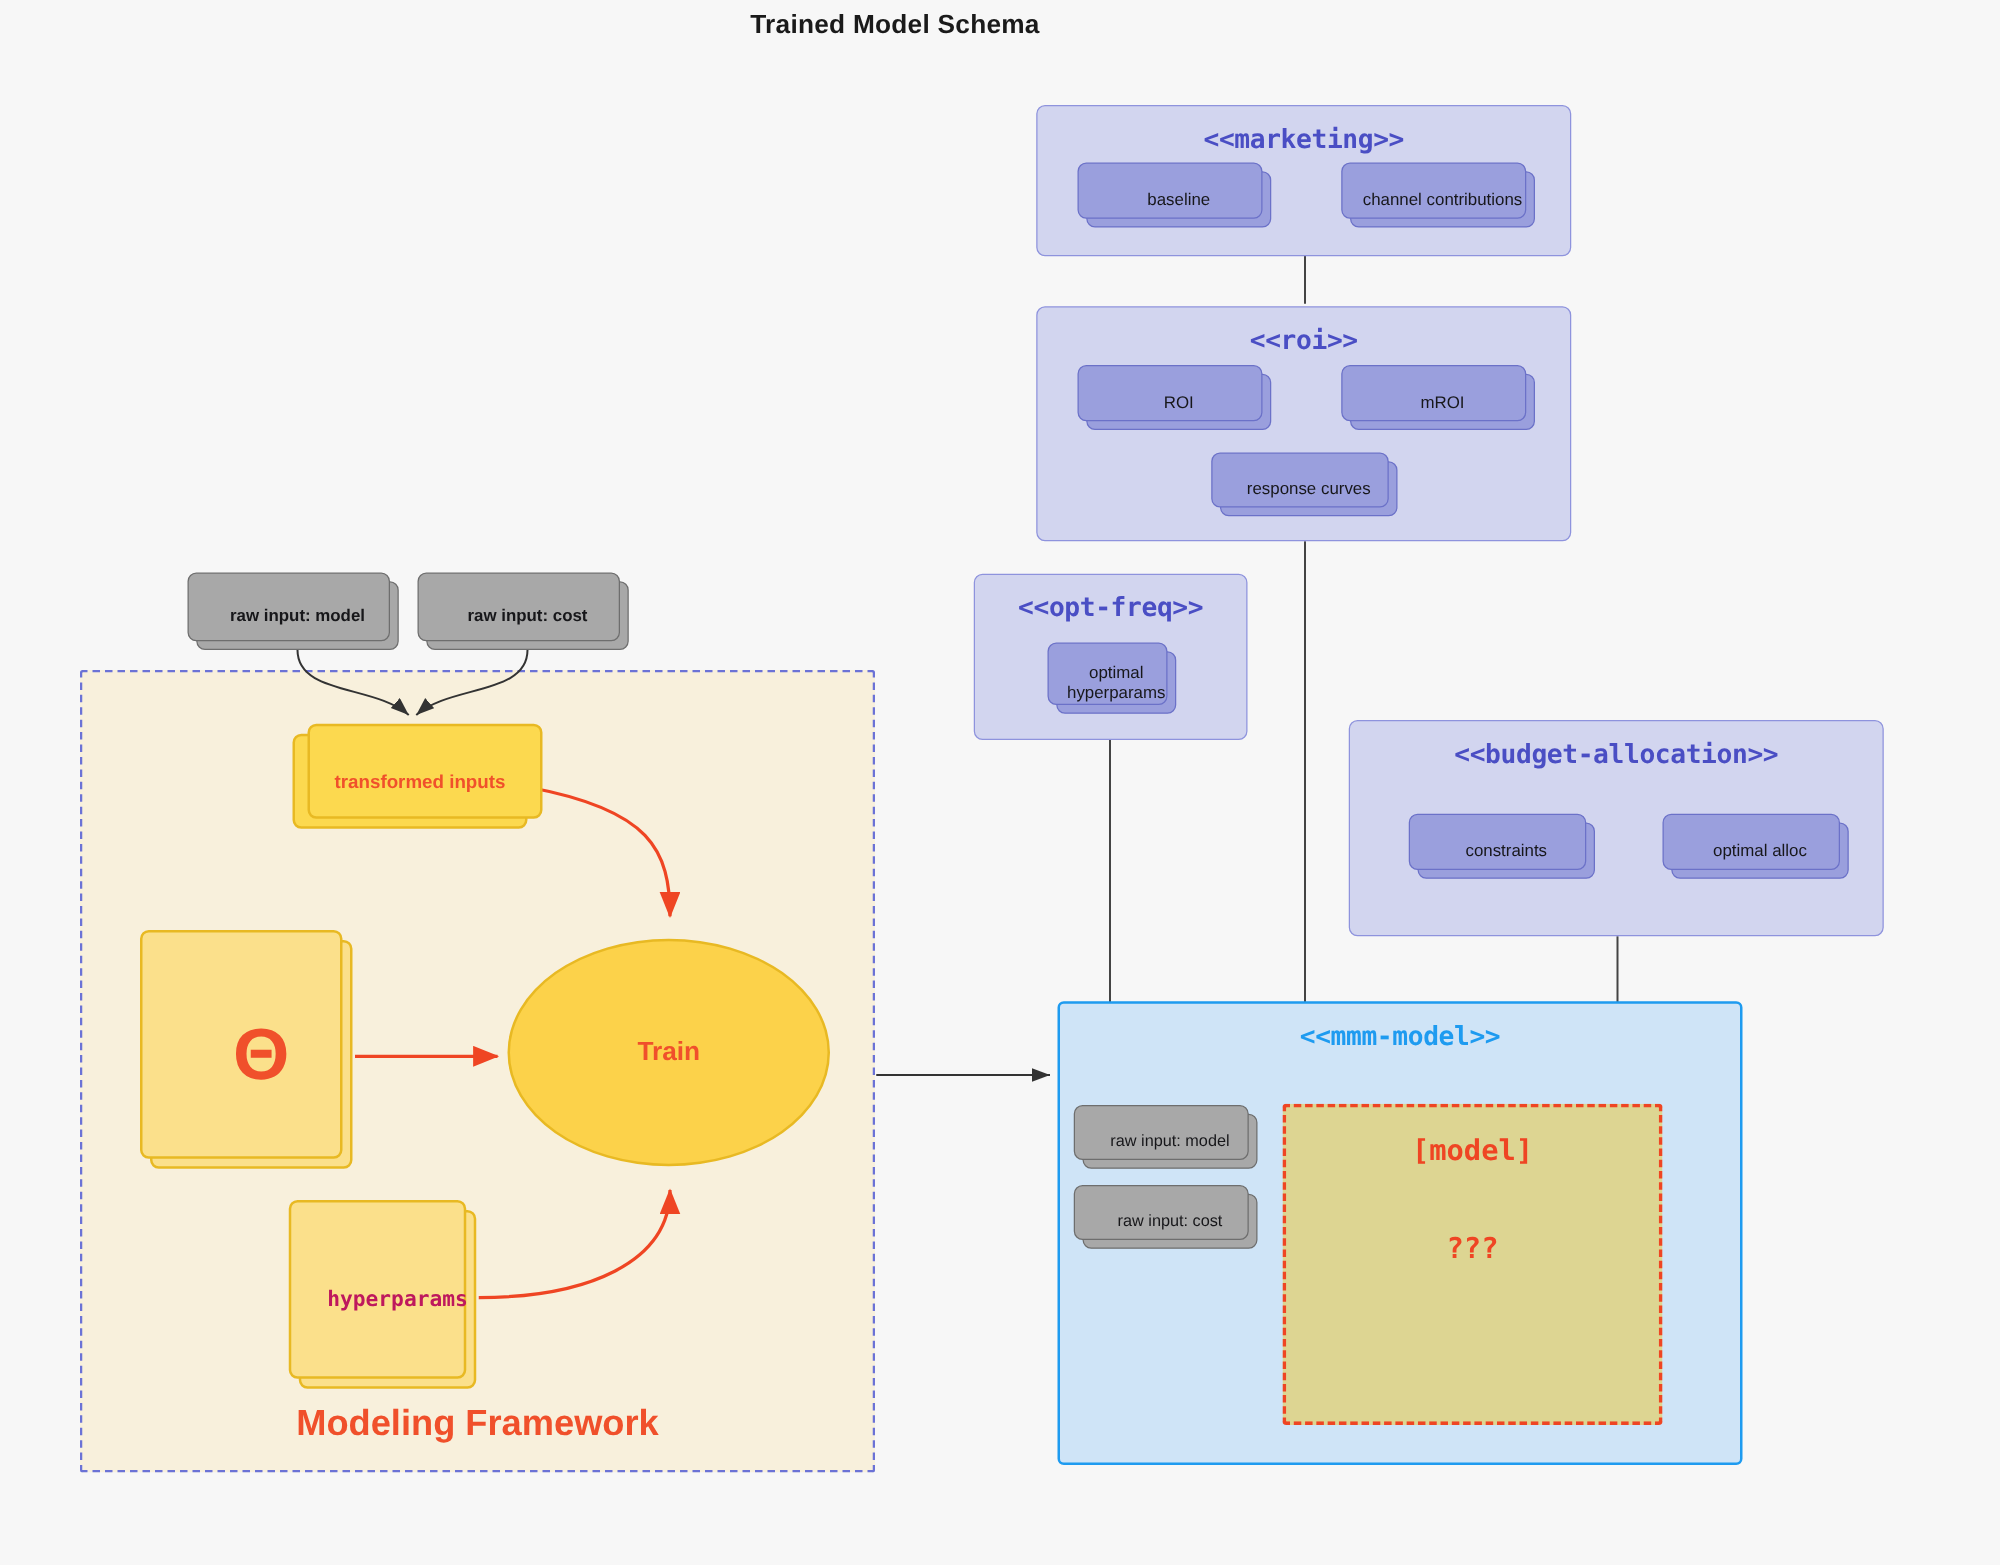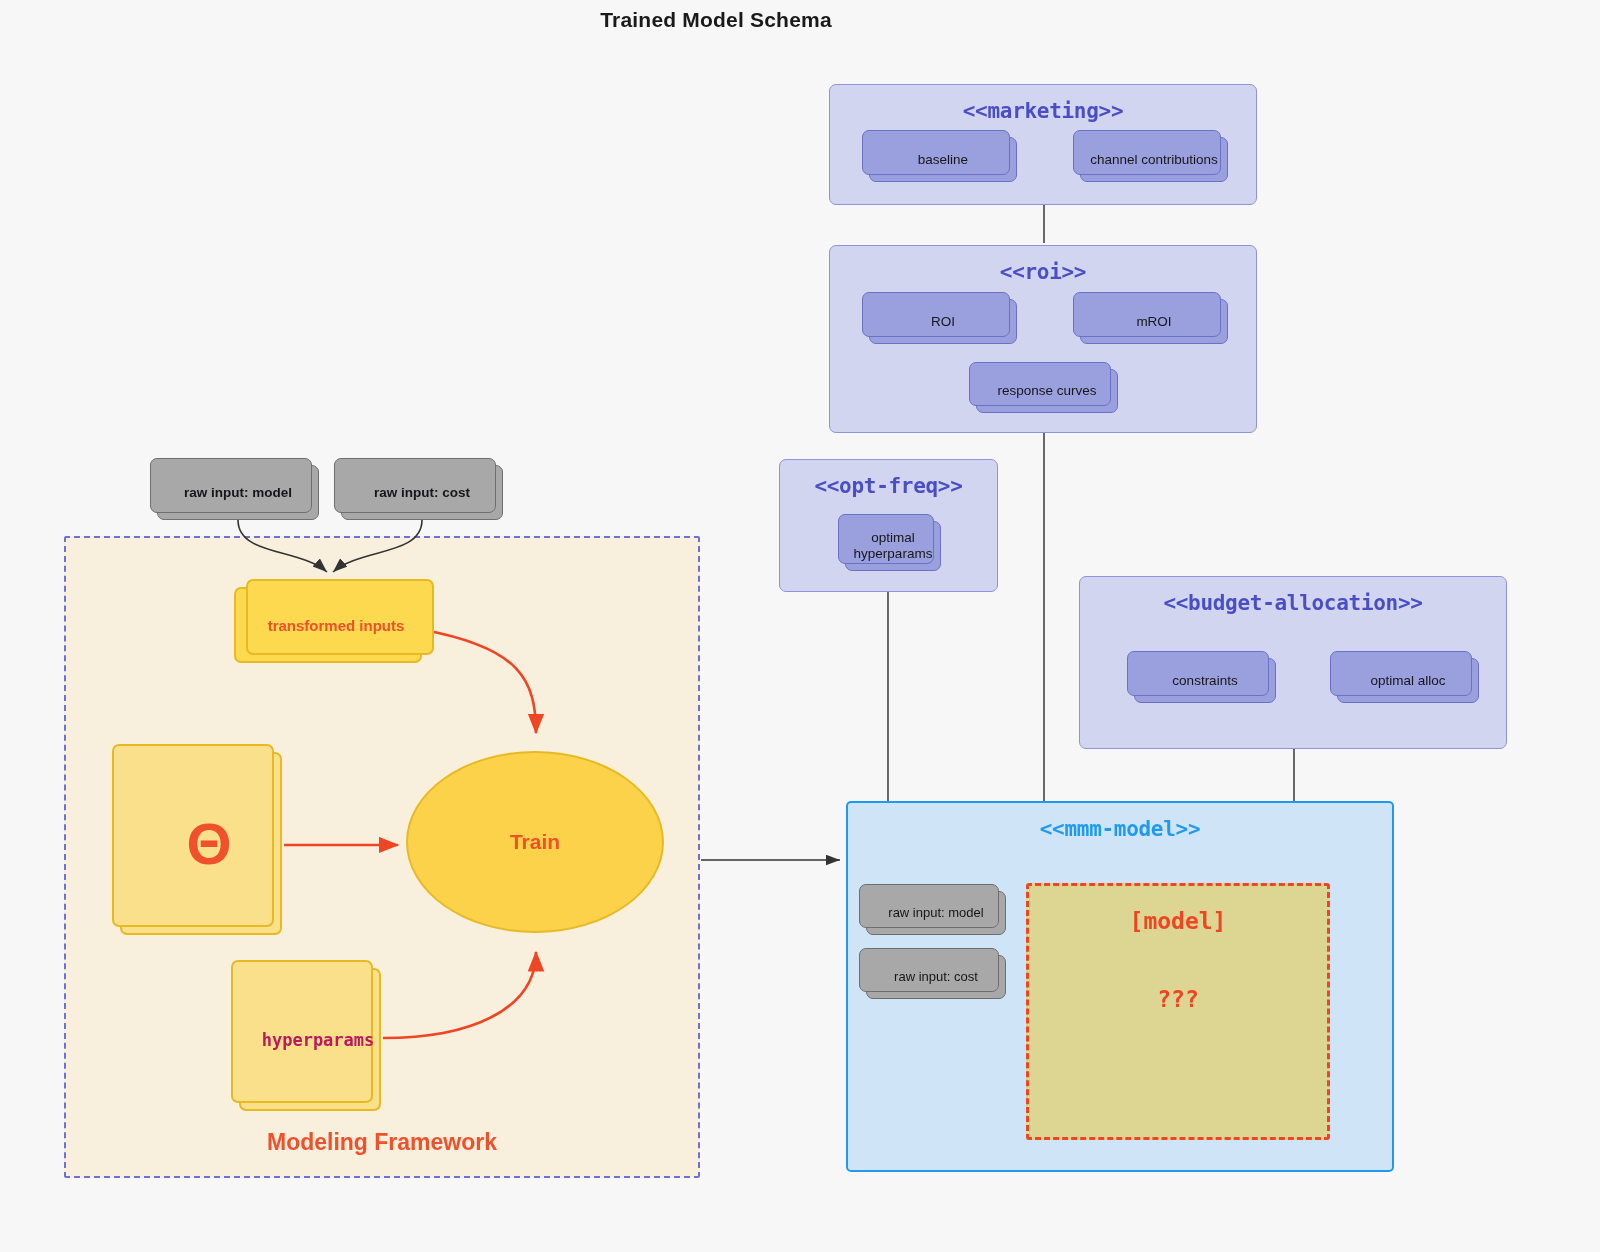--- a/index.html
+++ b/index.html
@@ -99,21 +99,21 @@
   .framework {
     position: absolute;
     background: #f8f0dc;
     border: 2px dashed #6b72d6;
     border-radius: 2px;
   }
   .framework-label {
     position: absolute;
     left: 0; bottom: 20px; width: 100%;
     text-align: center;
-    font-size: 23px; font-weight: bold; color: #f0502b;
+    font-size: 29px; font-weight: bold; color: #f0502b;
   }
 
   
   .ycard {
     position: absolute;
     background: #fcd94f;
     border: 2px solid #e8b923;
     border-radius: 7px;
     display: flex; align-items: center; justify-content: center;
     text-align: center;

